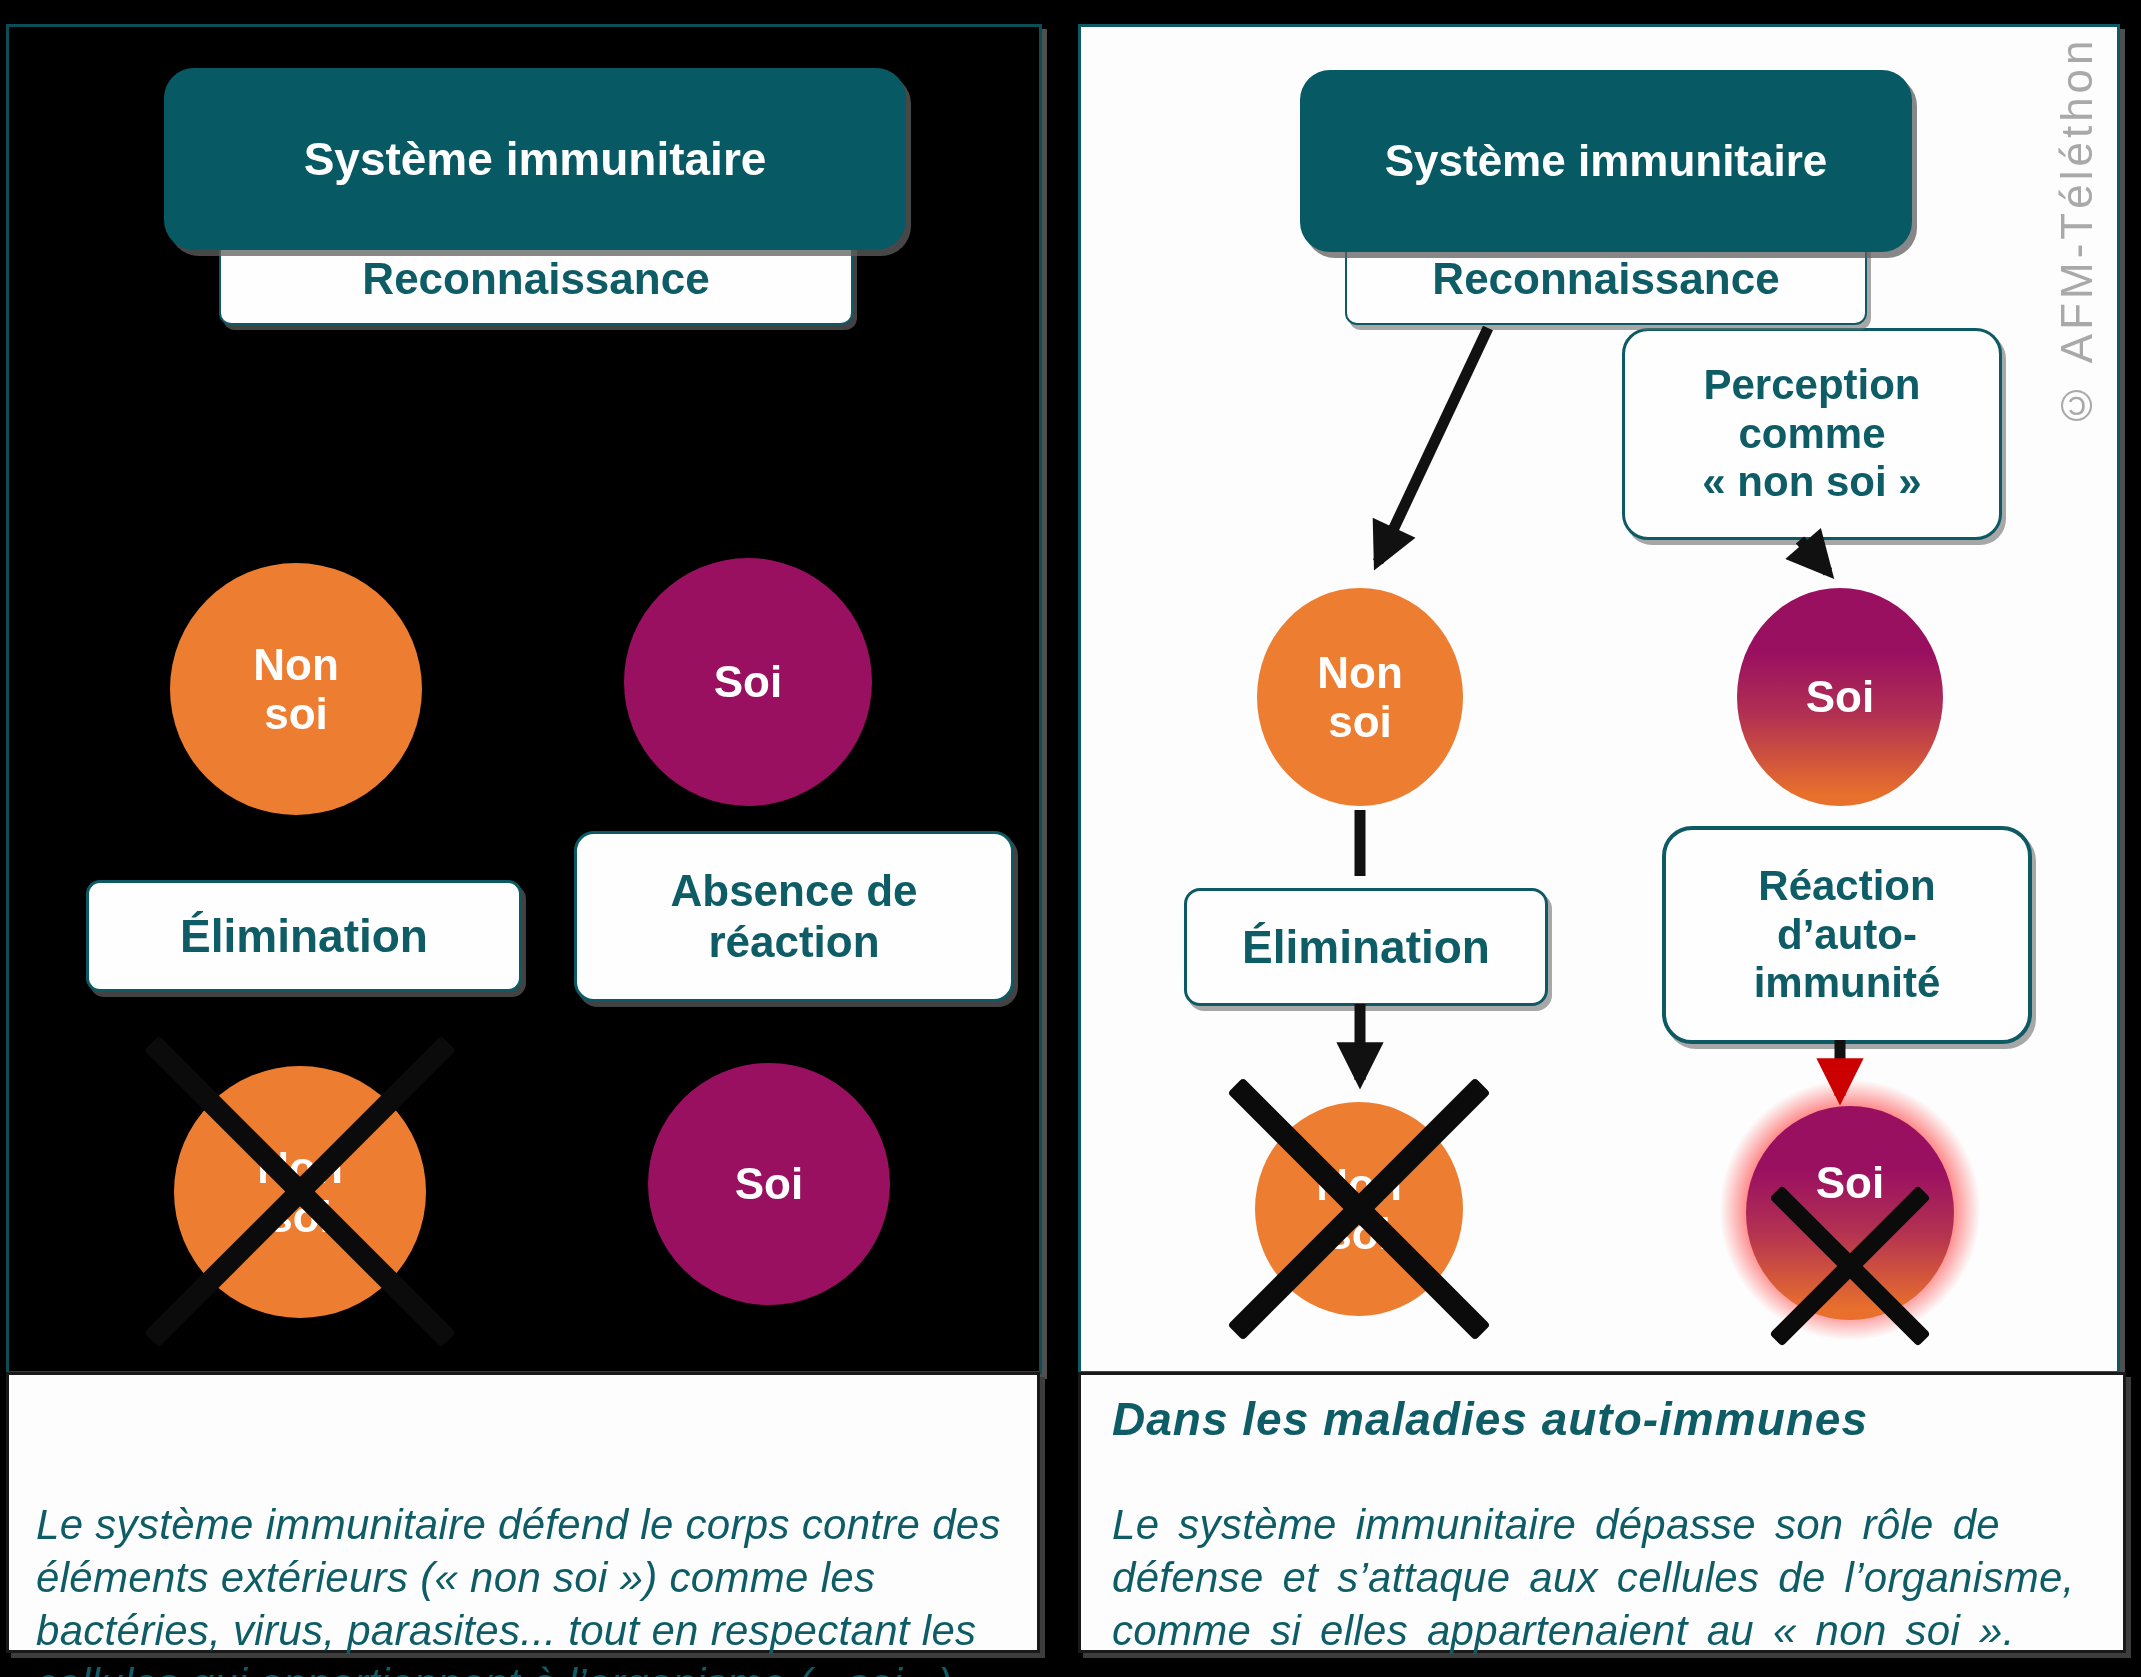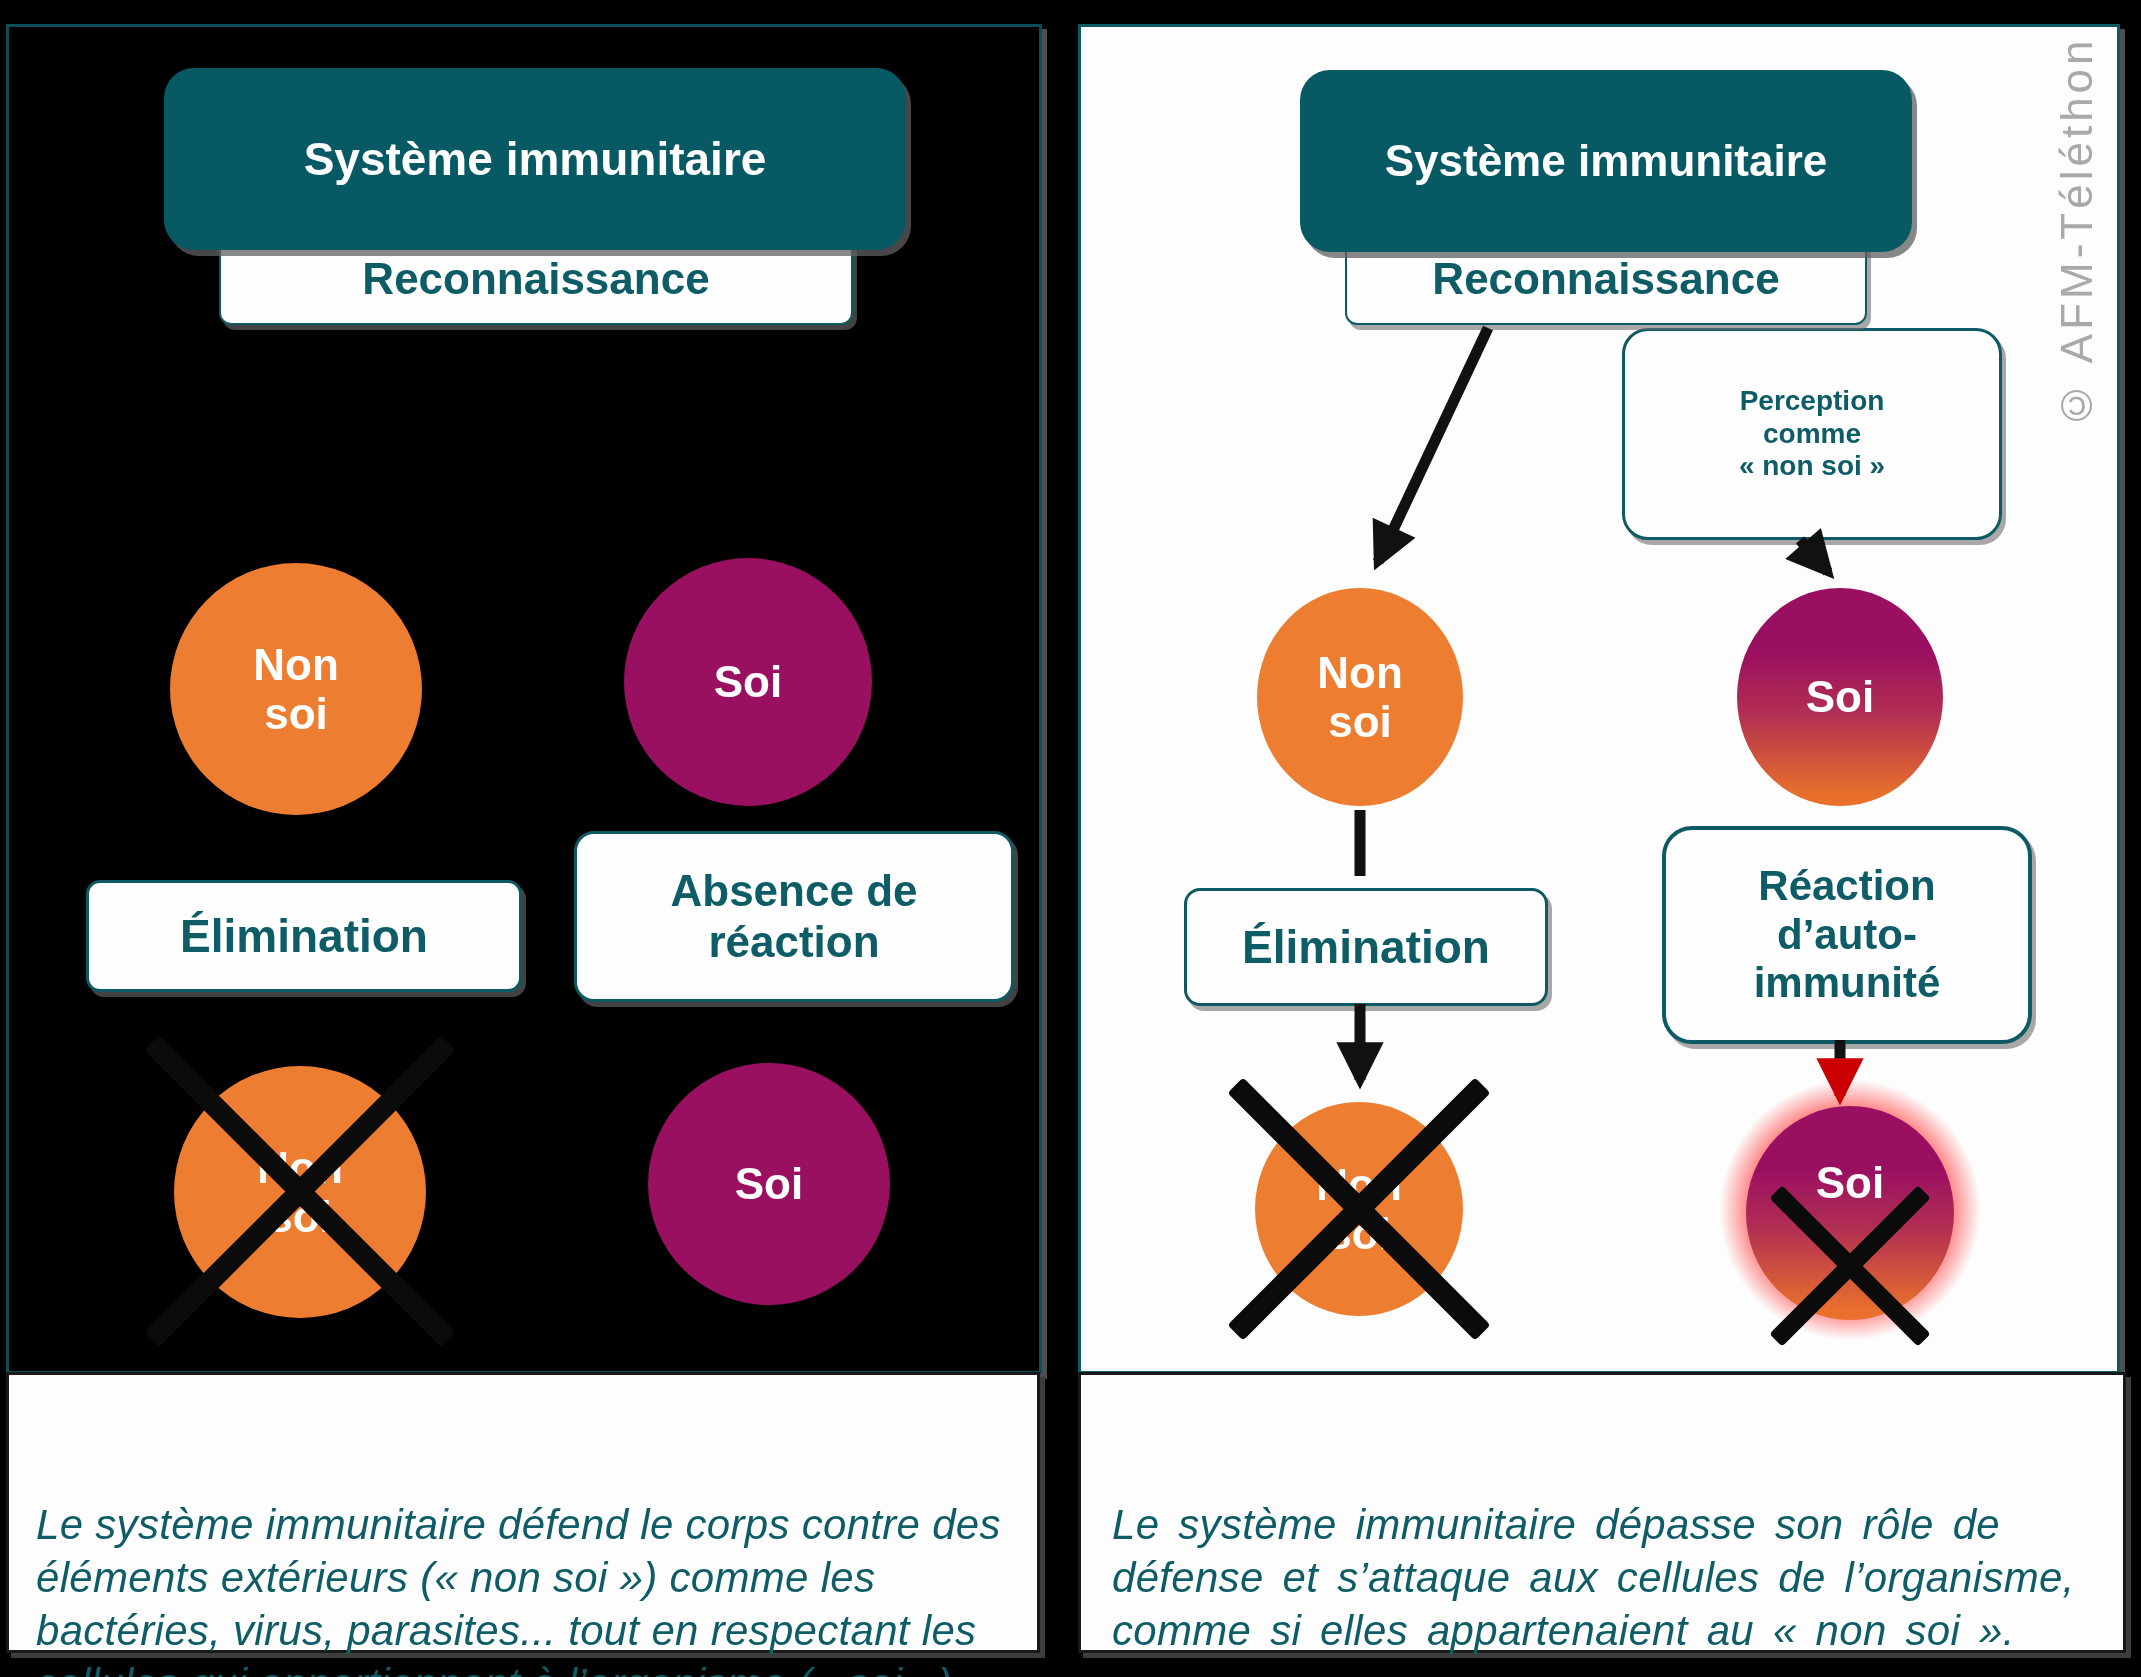--- a/index.html
+++ b/index.html
@@ -89,21 +89,21 @@
   </div>
 
   <div class="abs teal-box flex" style="left:1300px;top:50px;width:612px;height:182px;border-radius:30px;font-size:44px;z-index:3;">
     <span>Système immunitaire</span>
   </div>
 
   <div class="abs white-box flex" style="left:1345px;top:233px;width:518px;height:88px;border-width:2px;border-radius:12px;font-size:44px;z-index:2;">
     <span>Reconnaissance</span>
   </div>
 
-  <div class="abs white-box flex" style="left:1622px;top:328px;width:374px;height:206px;border-radius:26px;font-size:28px;line-height:1.16;z-index:1;">
+  <div class="abs white-box flex" style="left:1622px;top:328px;width:374px;height:206px;border-radius:26px;font-size:42px;line-height:1.16;z-index:1;">
     <span class="pre">Perception
 comme
 « non soi »</span>
   </div>
 
   <div class="abs circle orange flex" style="left:1257px;top:588px;width:206px;height:218px;font-size:44px;">
     <span class="pre">Non
 soi</span>
   </div>
 
@@ -134,20 +134,23 @@
 
   <div class="abs xwrap" style="left:1746px;top:1106px;width:208px;height:214px;">
     <div class="circle grad" style="width:208px;height:214px;font-size:44px;display:flex;justify-content:center;align-items:flex-start;text-align:center;">
       <span style="margin-top:52px;">Soi</span>
     </div>
     <div class="xbar" style="left:-1px;top:151px;width:210px;height:18px;transform:rotate(45deg);"></div>
     <div class="xbar" style="left:-1px;top:151px;width:210px;height:18px;transform:rotate(-45deg);"></div>
   </div>
 
   <div class="abs caption-box" style="left:1078px;top:1372px;width:1042px;height:275px;"></div>
+  <div class="abs cap-title" style="left:1112px;top:1392px;width:1000px;">
+    <span>Dans les maladies auto-immunes</span>
+  </div>
   <div class="abs cap-body pre" style="left:1112px;top:1446px;width:1000px;word-spacing:7px;">
     <span class="pre">Le système immunitaire dépasse son rôle de
 défense et s’attaque aux cellules de l’organisme,
 comme si elles appartenaient au « non soi ».</span>
   </div>
 
   <svg class="abs" style="left:0;top:0;z-index:4;pointer-events:none;" width="2141" height="1677" viewBox="0 0 2141 1677">
     <defs>
       <marker id="ah" viewBox="0 0 10 10" refX="8" refY="5" markerWidth="4.6" markerHeight="4.3" orient="auto">
         <path d="M0,0 L10,5 L0,10 Z" fill="#111111"></path>

